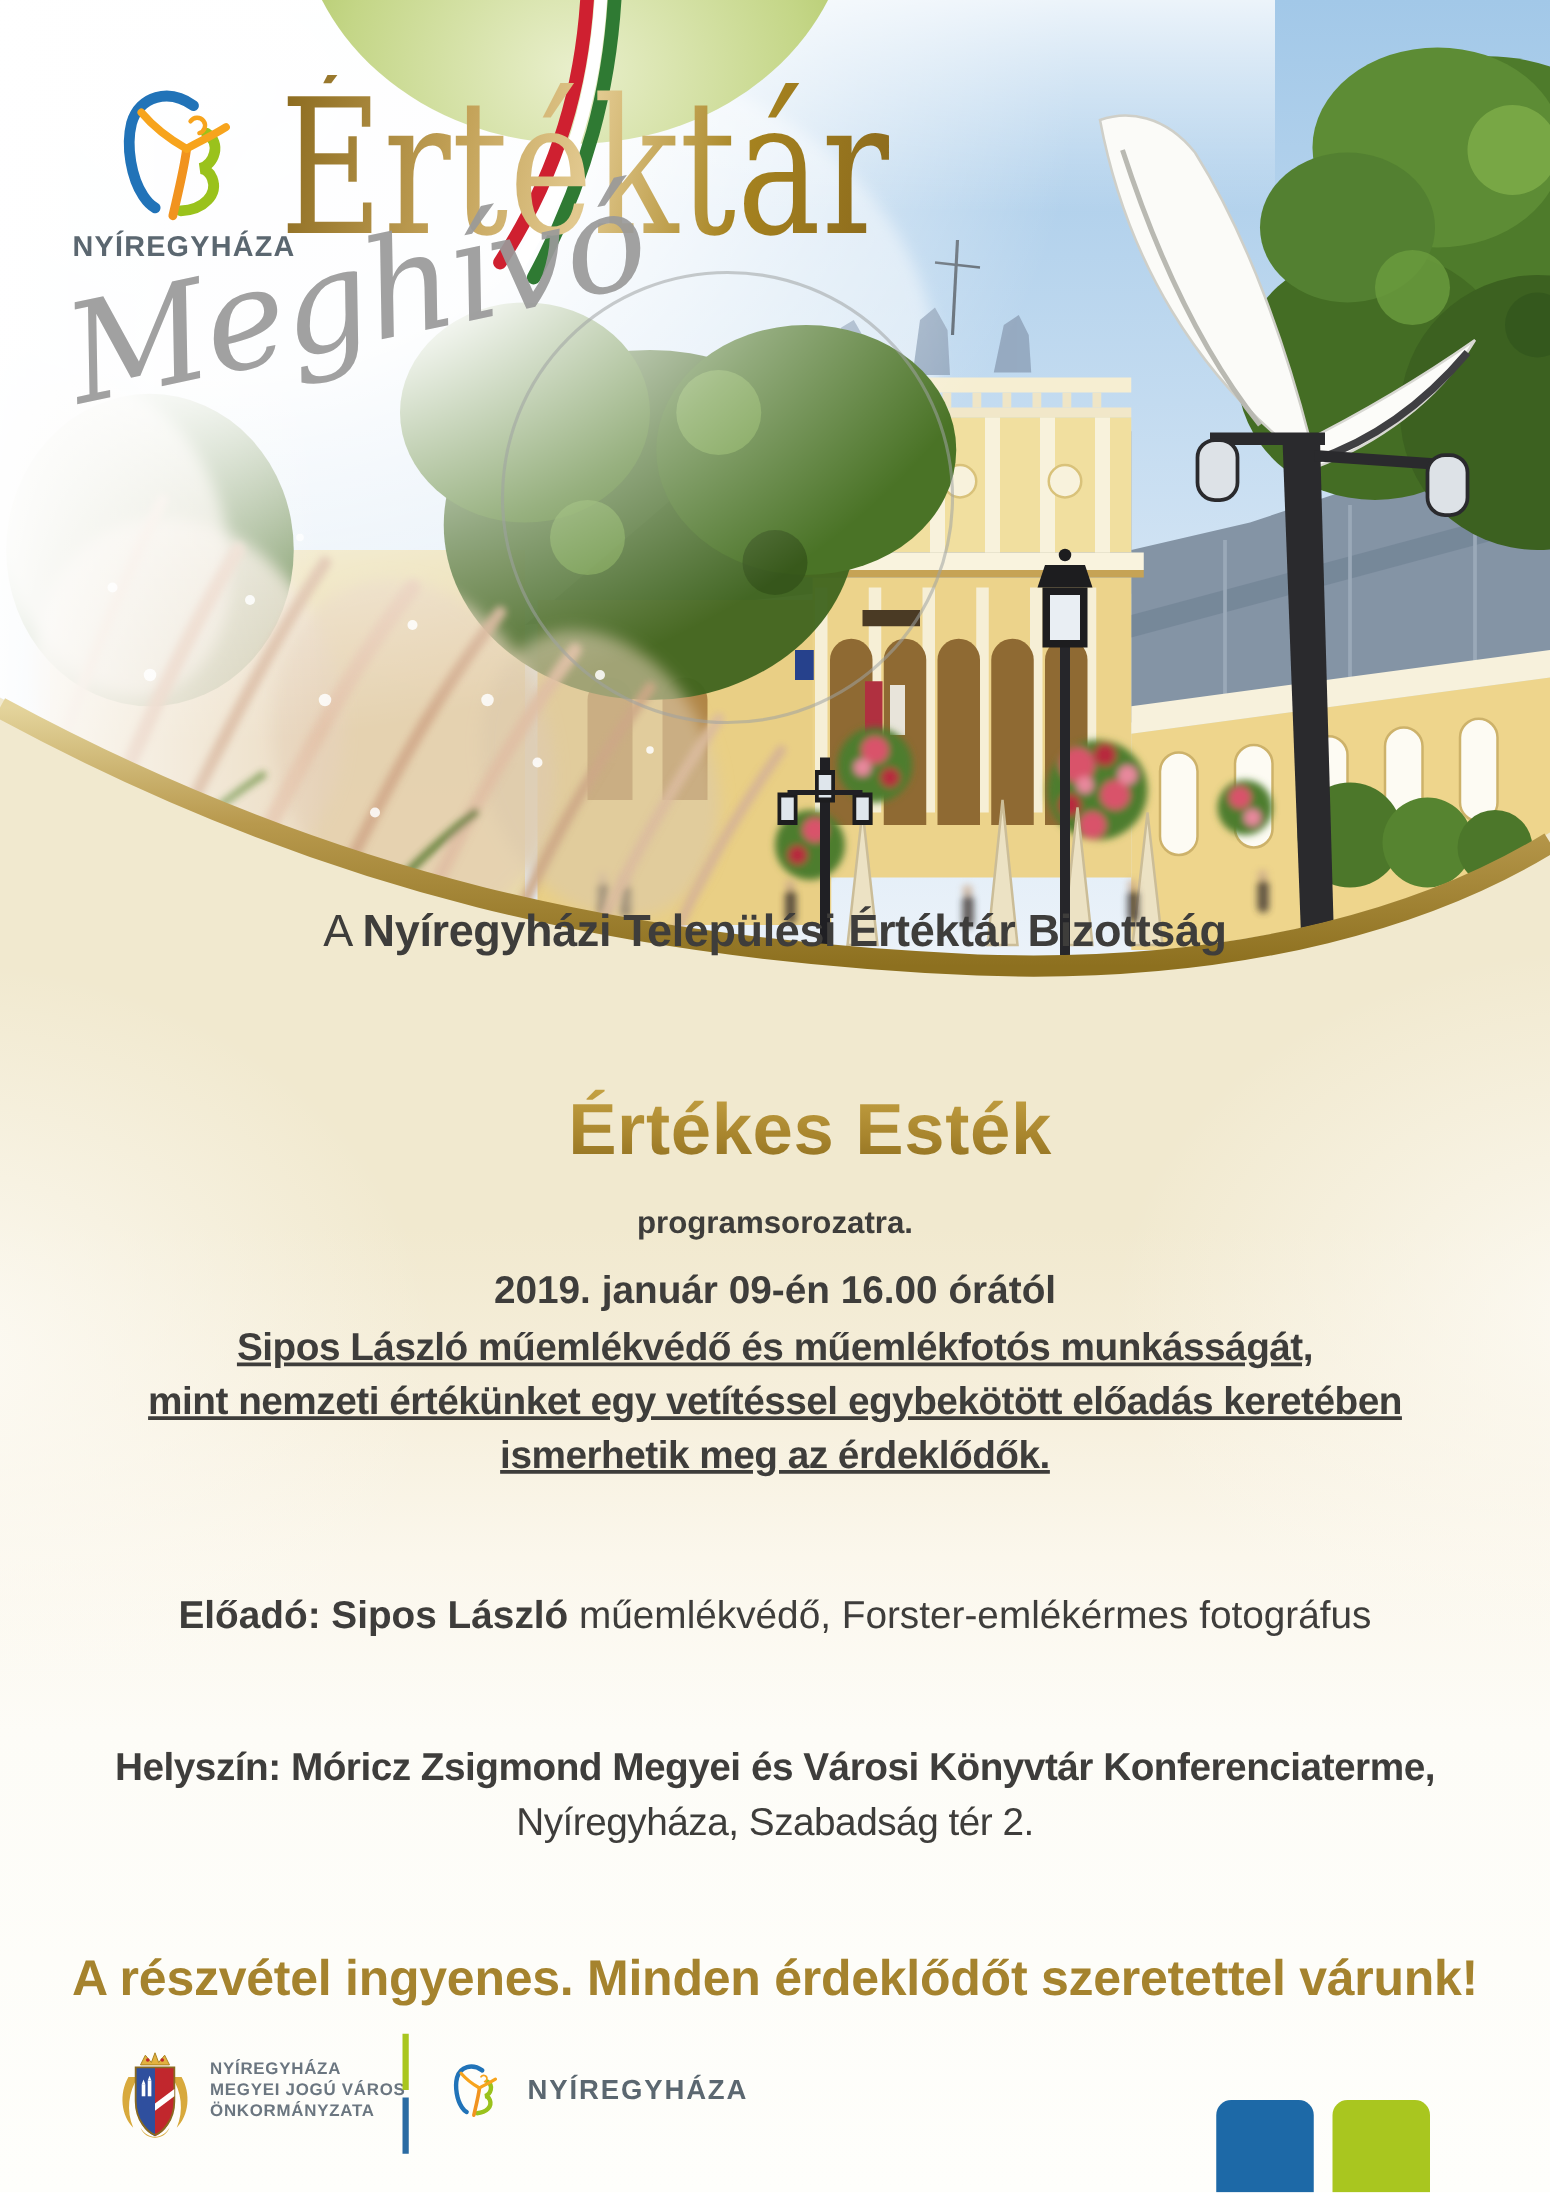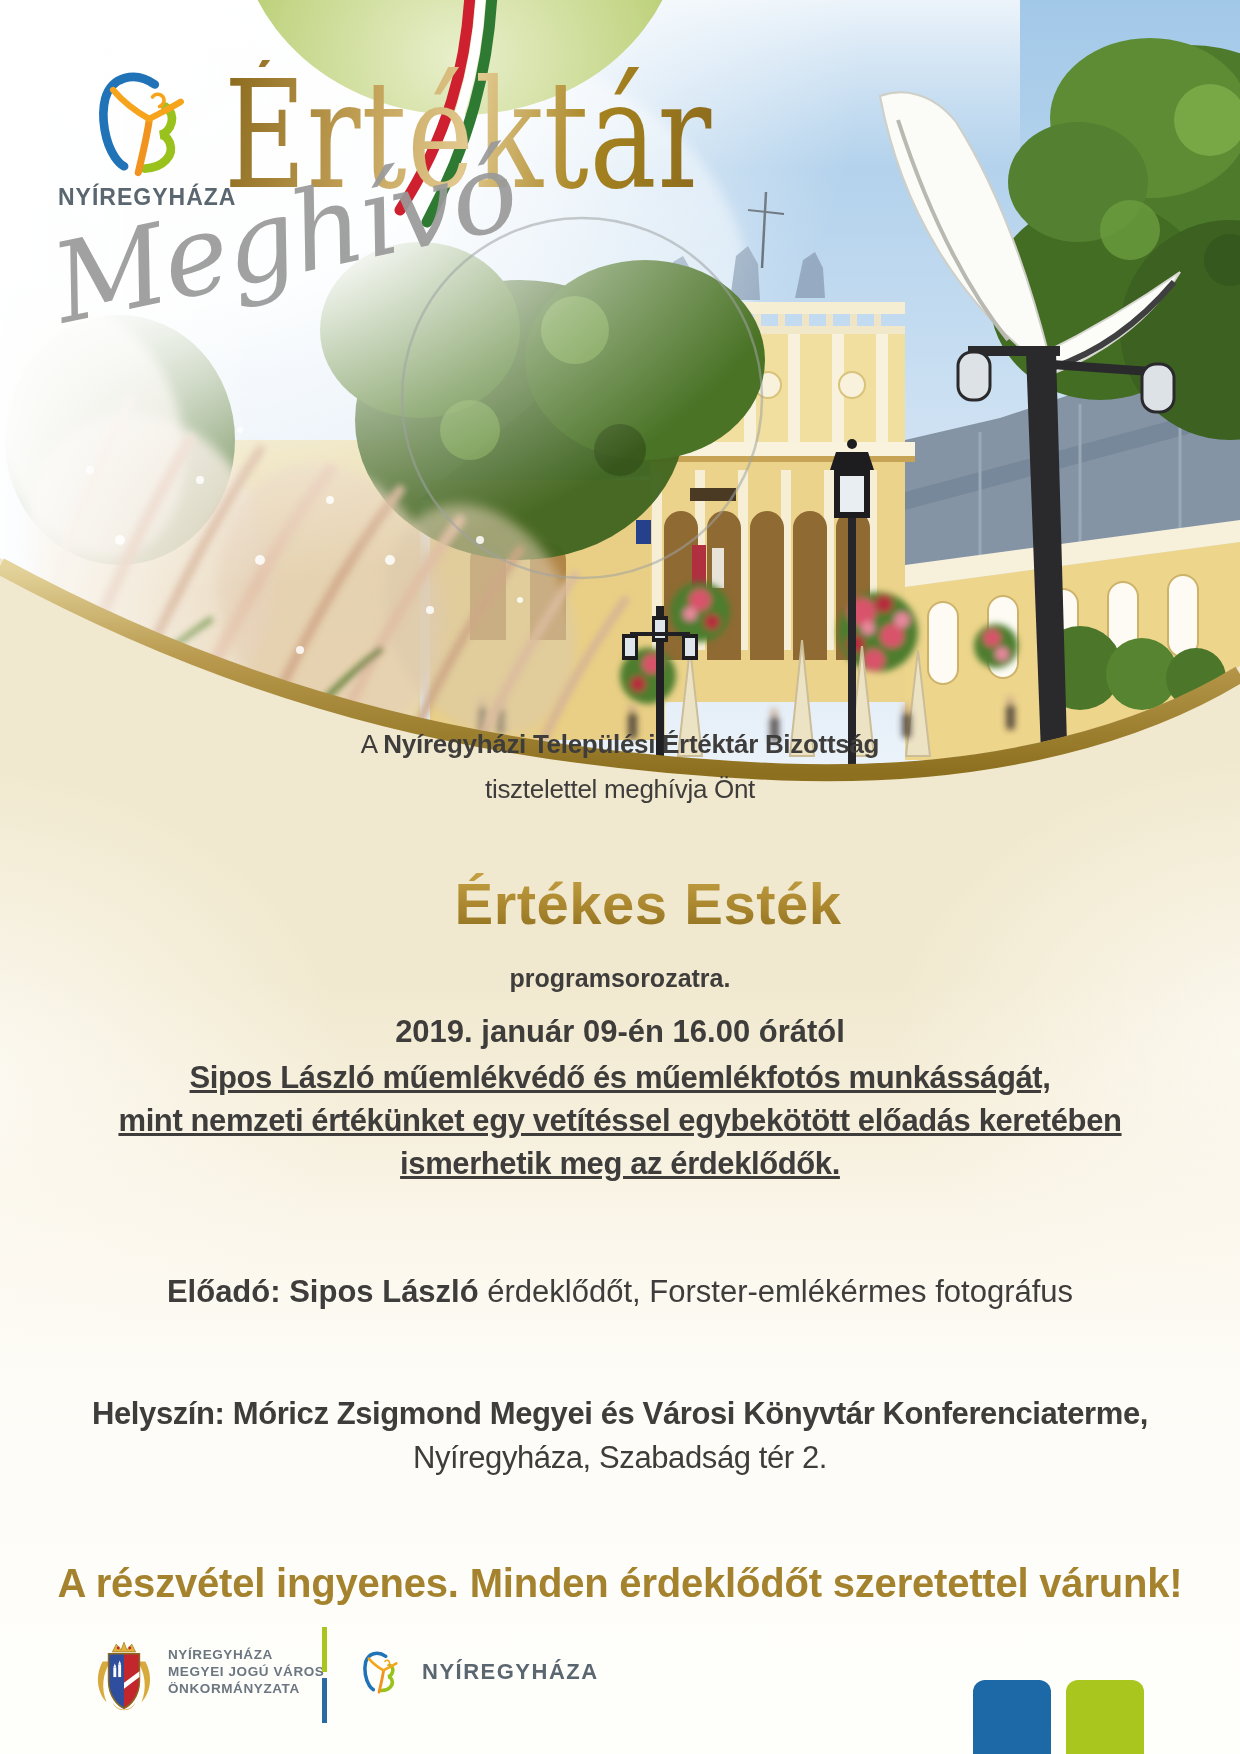--- a/index.html
+++ b/index.html
@@ -32,21 +32,21 @@
     .wordmark{
       background:linear-gradient(105deg,#8a691d 0%,#c3a258 30%,#e2c98f 50%,#a5821f 75%,#8a691d 100%);
       -webkit-background-clip:text;-webkit-text-fill-color:transparent;
     }
   }
   .brand{position:absolute;left:58px;top:64px;width:170px;text-align:center;}
   .brand .heart{width:144px;height:118px;margin:0 auto;display:block;}
   .brand-label{margin-top:2px;font-weight:bold;font-size:23px;letter-spacing:1px;color:#5b6770;}
 
   .center-line{position:absolute;left:0;width:100%;text-align:center;color:#3e3d3b;}
-  .fs-intro{top:722px;font-size:26px;line-height:45px;letter-spacing:-.3px;}
+  .fs-intro{top:722px;font-size:36px;line-height:45px;letter-spacing:-.3px;}
   .fs-title{top:868px;font-size:58px;line-height:72px;font-weight:bold;letter-spacing:.5px;color:#a9862e;padding-left:28px;}
   @supports (-webkit-background-clip:text){
     .fs-title{background:linear-gradient(180deg,#c7a445 0%,#a9862e 55%,#8a6b1e 100%);
       -webkit-background-clip:text;-webkit-text-fill-color:transparent;}
   }
   .fs-program{top:958px;font-size:25px;line-height:40px;font-weight:bold;}
   .fs-date{top:1012px;font-size:31px;line-height:40px;font-weight:bold;}
   .fs-desc{top:1056px;font-size:31px;line-height:43px;font-weight:bold;letter-spacing:-.4px;text-decoration:underline;}
   .fs-speaker{top:1272px;font-size:31px;line-height:40px;}
   .fs-venue{top:1392px;font-size:31px;line-height:44px;letter-spacing:-.4px;}
@@ -390,35 +390,34 @@
     <svg class="heart" viewBox="0 0 140 150">
         <use href="#cityheart"></use>
       </svg>
     <div class="brand-label">NYÍREGYHÁZA</div>
   </div>
   <div class="wordmark">Értéktár</div>
   <div class="script-title">Meghívó</div>
 
   <div class="center-line fs-intro">
     <div><span>A</span> <span class="b">Nyíregyházi Települési Értéktár Bizottság</span></div>
-    <div>tisztelettel meghívja Önt</div>
   </div>
 
   <div class="center-line fs-title">Értékes Esték</div>
   <div class="center-line fs-program">programsorozatra.</div>
   <div class="center-line fs-date">2019. január 09-én 16.00 órától</div>
 
   <div class="center-line fs-desc">
     <div>Sipos László műemlékvédő és műemlékfotós munkásságát,</div>
     <div>mint nemzeti értékünket egy vetítéssel egybekötött előadás keretében</div>
     <div>ismerhetik meg az érdeklődők.</div>
   </div>
 
   <div class="center-line fs-speaker">
-    <span class="b">Előadó: Sipos László</span> <span>érdeklődőt, Forster-emlékérmes fotográfus</span>
+    <span class="b">Előadó: Sipos László</span> <span>műemlékvédő, Forster-emlékérmes fotográfus</span>
   </div>
 
   <div class="center-line fs-venue">
     <div class="b">Helyszín:  Móricz Zsigmond Megyei és Városi Könyvtár Konferenciaterme,</div>
     <div>Nyíregyháza, Szabadság tér 2.</div>
   </div>
 
   <div class="center-line fs-closing">A részvétel ingyenes. Minden érdeklődőt szeretettel várunk!</div>
 
   <div class="footer">

